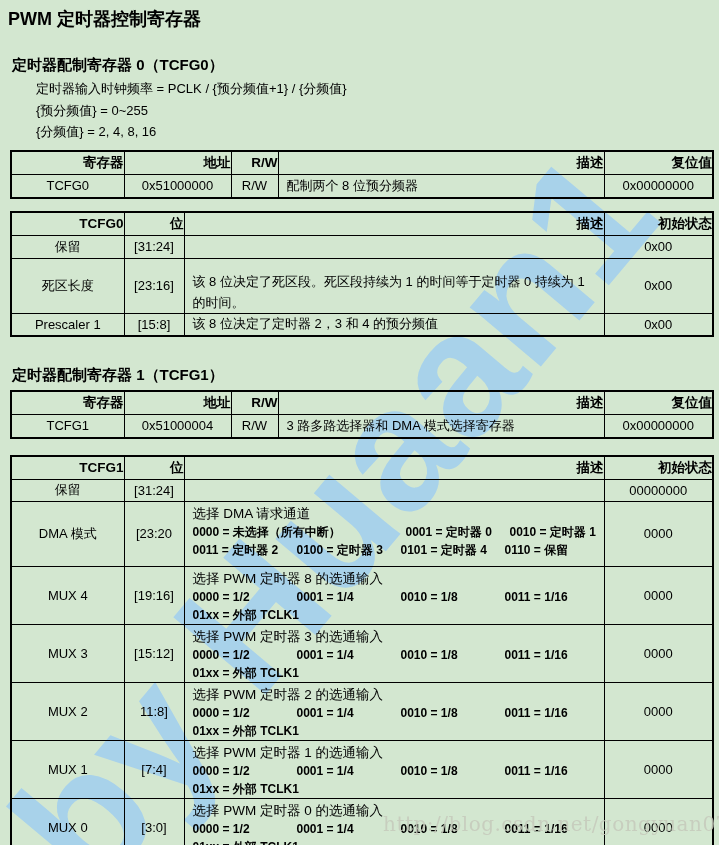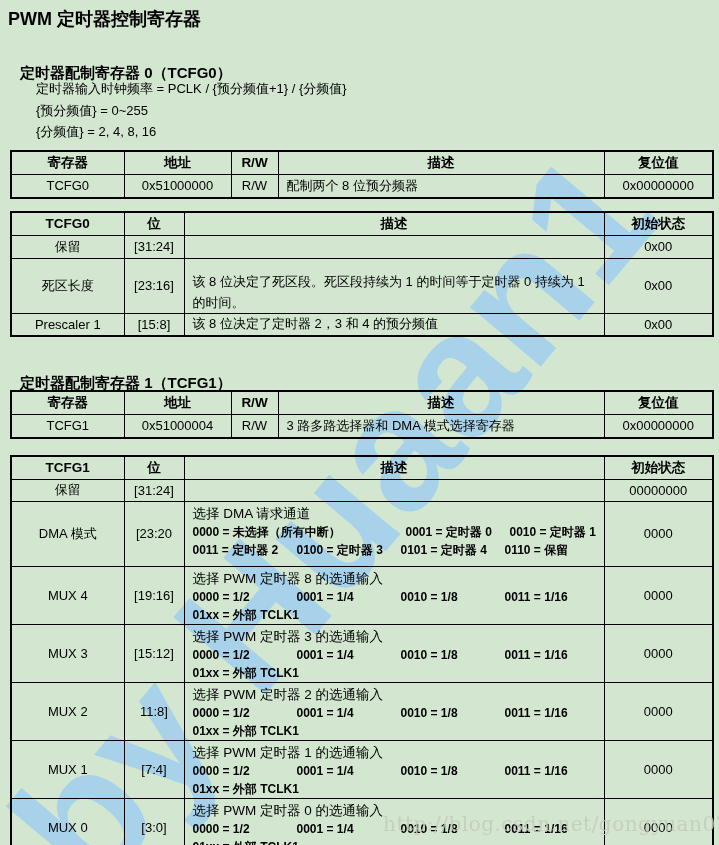--- a/index.html
+++ b/index.html
@@ -20,40 +20,40 @@
     position:absolute;left:383px;top:812px;z-index:3;
     font-family:"DejaVu Serif","Liberation Serif",serif;
     font-size:20px;letter-spacing:.5px;
     color:#c6cabc;opacity:.85;white-space:nowrap;pointer-events:none;
   }
   .page-title{
     position:absolute;left:8px;top:7px;margin:0;
     font-size:18px;font-weight:bold;z-index:2;
   }
   .sec-heading{
-    position:absolute;left:8px;margin:12px;
+    position:absolute;left:8px;margin:4px;
     font-size:15px;font-weight:bold;z-index:2;
   }
   #h-tcfg0{top:52px;}
   #h-tcfg1{top:362px;text-align:right;}
   .note{position:absolute;left:36px;font-size:13px;z-index:2;}
   #note1{top:80px;}
   #note2{top:102px;}
   #note3{top:123px;}
 
   table{
     position:absolute;border-collapse:collapse;table-layout:fixed;
     background:transparent;z-index:2;border:2px solid #000;
   }
   #reg-table-0{left:10px;top:150px;width:702px;}
   #bits-table-0{left:10px;top:211px;width:702px;}
   #reg-table-1{left:10px;top:390px;width:702px;}
   #bits-table-1{left:10px;top:455px;width:702px;}
   th,td{border:1px solid #000;padding:0;overflow:hidden;}
-  th{font-size:13.5px;font-weight:bold;text-align:center;vertical-align:middle;}
+  th{font-size:13.5px;font-weight:bold;text-align:right;vertical-align:middle;}
   td.c{font-size:13px;text-align:center;vertical-align:middle;}
   td.desc{font-size:13px;text-align:left;vertical-align:middle;padding:0 8px;margin-top:8px;}
   td.desc.multi{vertical-align:top;padding-top:2px;}
   td.desc.wrap{vertical-align:top;padding-top:12px;line-height:21px;}
   .dtitle{font-size:13.5px;line-height:19px;}
   .optline{font-size:12px;font-weight:bold;line-height:18px;white-space:nowrap;}
   .opt{display:inline-block;width:104px;}
   .opt.wide{width:213px;}
   .opt.last{width:auto;}
 </style>

